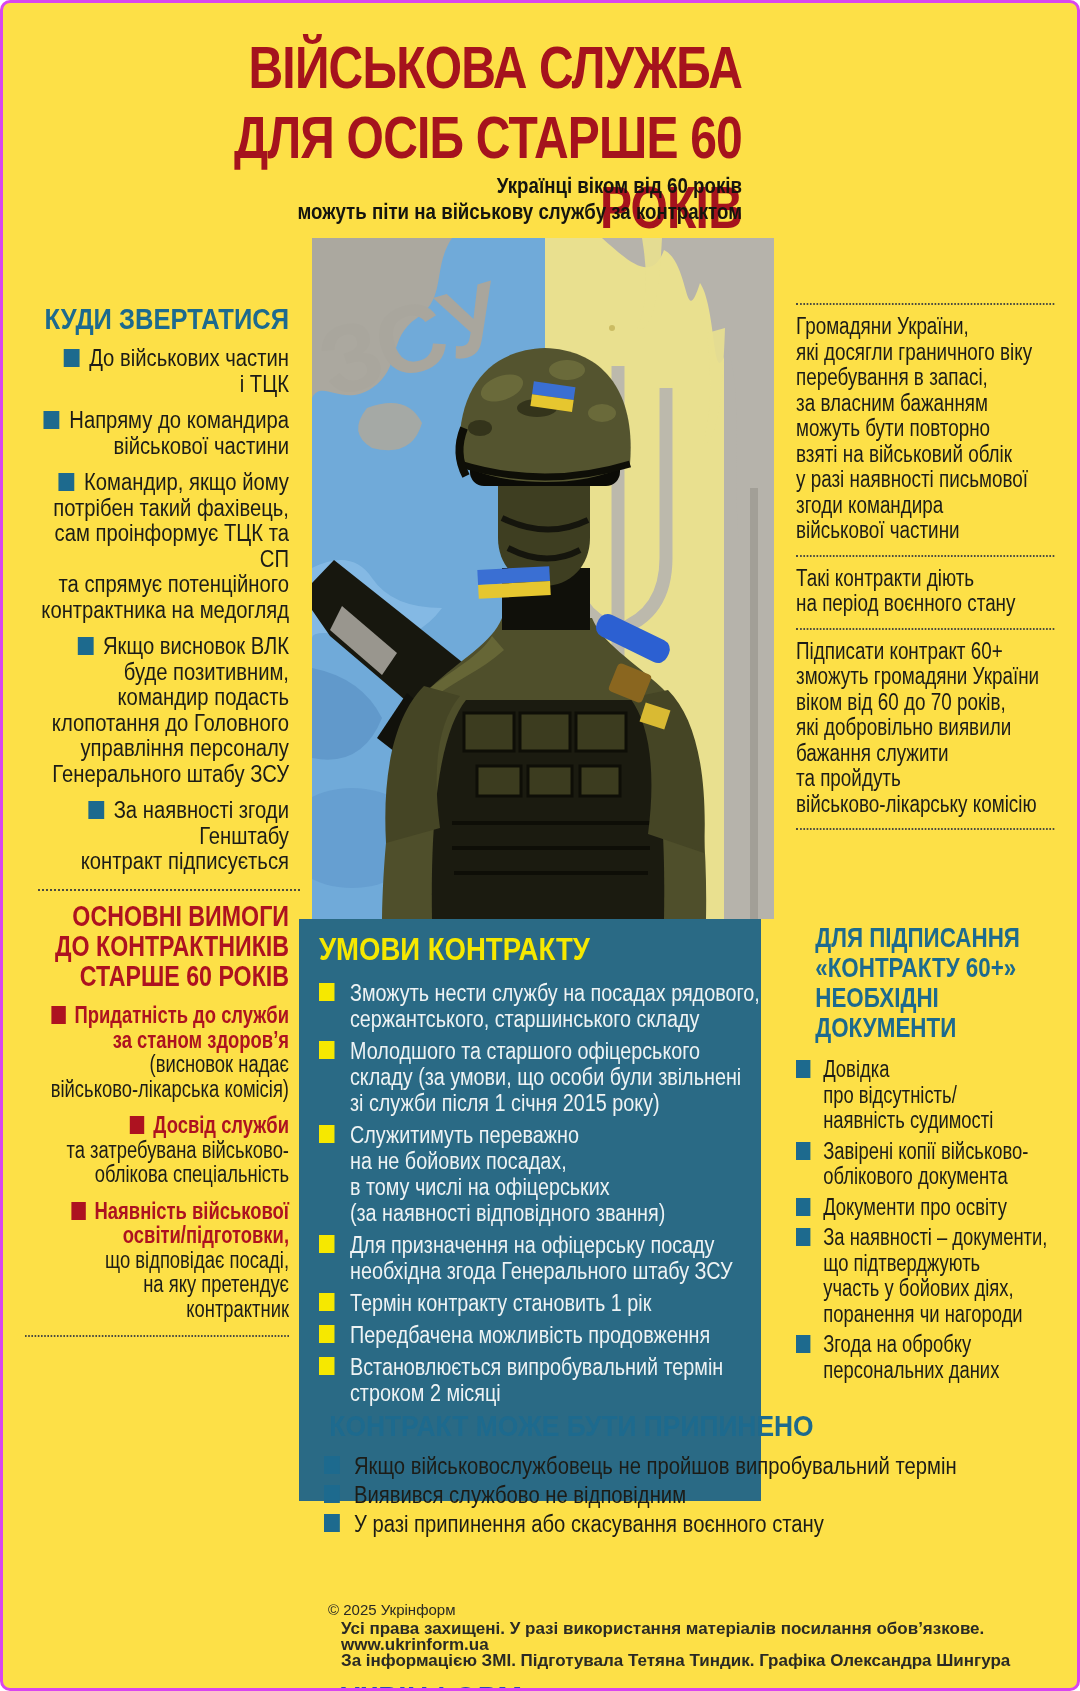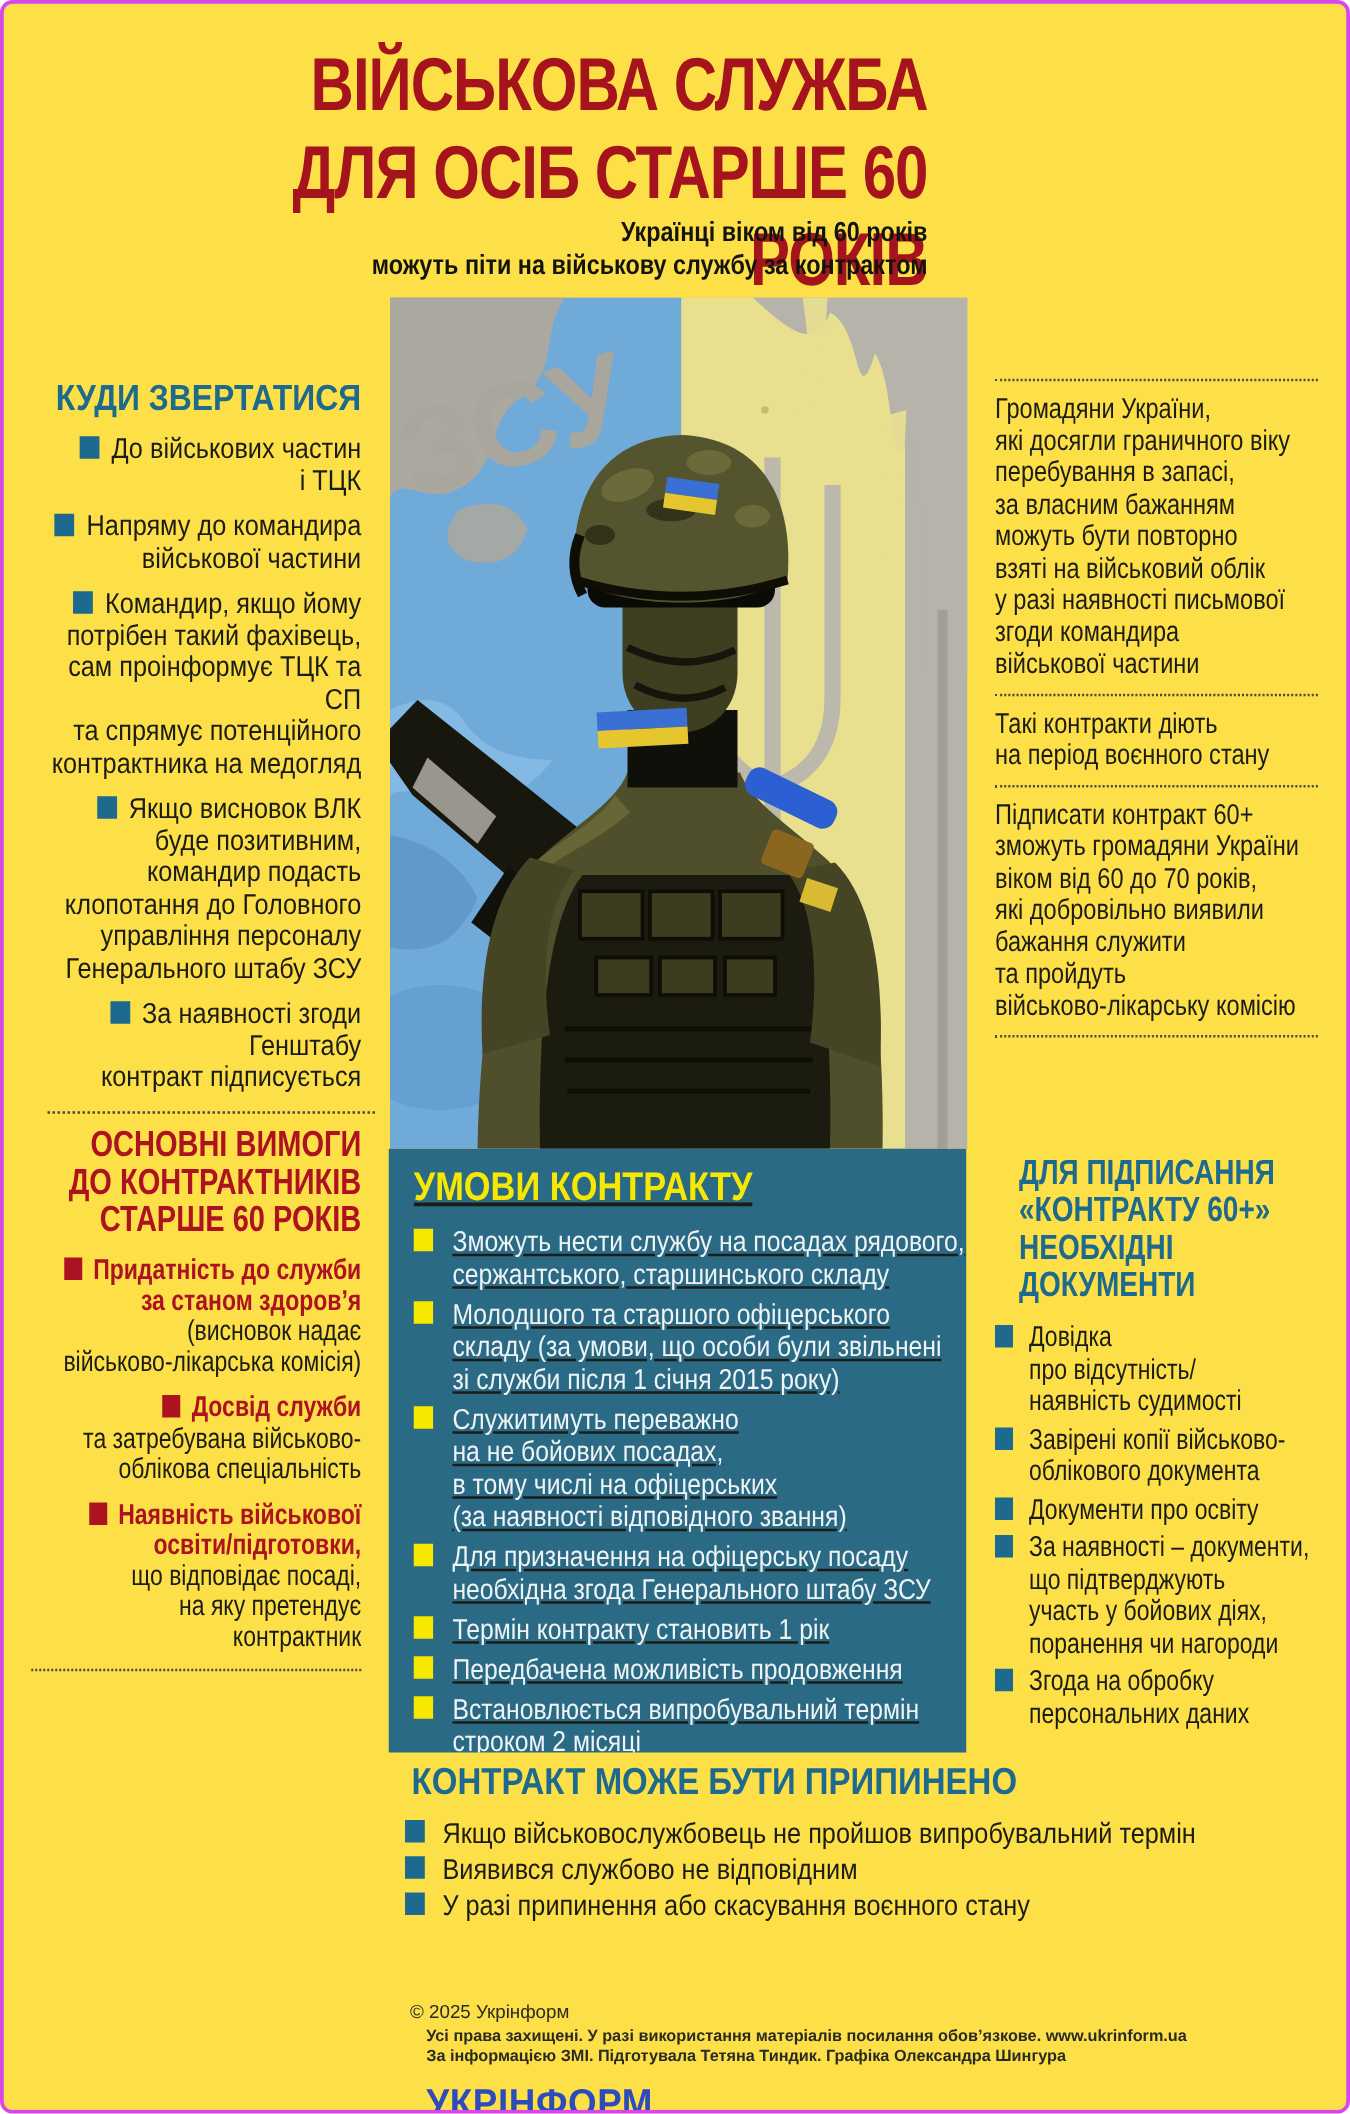--- a/index.html
+++ b/index.html
@@ -57,39 +57,39 @@
   
   .col-right2{
     position:absolute;left:793px;width:320px;top:920px;
     transform:scaleX(.8);transform-origin:0 0;
   }
   .col-right2 .h-teal2{font-size:28px;font-weight:700;color:#1d6a8e;line-height:30px;margin:0 0 14px 24px;}
   .hlist .item{position:relative;padding-left:34px;font-size:23px;line-height:25.5px;margin-bottom:5px;}
   .hlist .sq{position:absolute;left:0;top:3px;}
   
   .terms-box{
-    position:absolute;left:308px;top:916px;width:462px;height:483px;
-    background:#2a6a85;box-sizing:border-box;padding:12px 0 0 20px;overflow:hidden;text-decoration:underline;
+    position:absolute;left:296px;top:916px;width:462px;height:582px;
+    background:#2a6a85;box-sizing:border-box;padding:12px 0 0 20px;overflow:hidden;
   }
   .terms-inner{width:520px;transform:scaleX(.86);transform-origin:0 0;}
   .h-yellow{color:#f6e800;font-size:32px;font-weight:700;margin:0 0 12px;}
   .terms-inner .item{position:relative;padding-left:36px;font-size:23px;line-height:26px;margin-bottom:6px;color:#eef3f4;}
   .terms-inner .sq{position:absolute;left:0;top:3px;}
   
   .termination{
     position:absolute;left:321px;top:1406px;width:740px;
     transform:scaleX(.88);transform-origin:0 0;
   }
   .h-teal3{font-size:30px;font-weight:700;color:#1d6a8e;margin:0 0 10px 6px;}
   .termination .item{position:relative;padding-left:34px;font-size:23px;line-height:26px;margin-bottom:3px;}
   .termination .sq{position:absolute;left:0;top:3px;}
   
   .footer{position:absolute;left:325px;top:1598px;}
   .f-copy{font-size:15px;color:#2a2a24;margin:0 0 3px;}
-  .f-small{font-size:13px;font-weight:700;color:#2a2a24;line-height:16px;margin:0 0 0 13px;}
+  .f-small{font-size:17px;font-weight:700;color:#2a2a24;line-height:16px;margin:0 0 0 13px;}
   .logo{
     margin:12px 0 0 13px;font-size:31px;font-weight:700;color:#2d4cbb;letter-spacing:.5px;
     transform:scaleX(.95);transform-origin:0 0;
   }
 </style>
 </head>
 <body>
 
 <div class="page">
 

